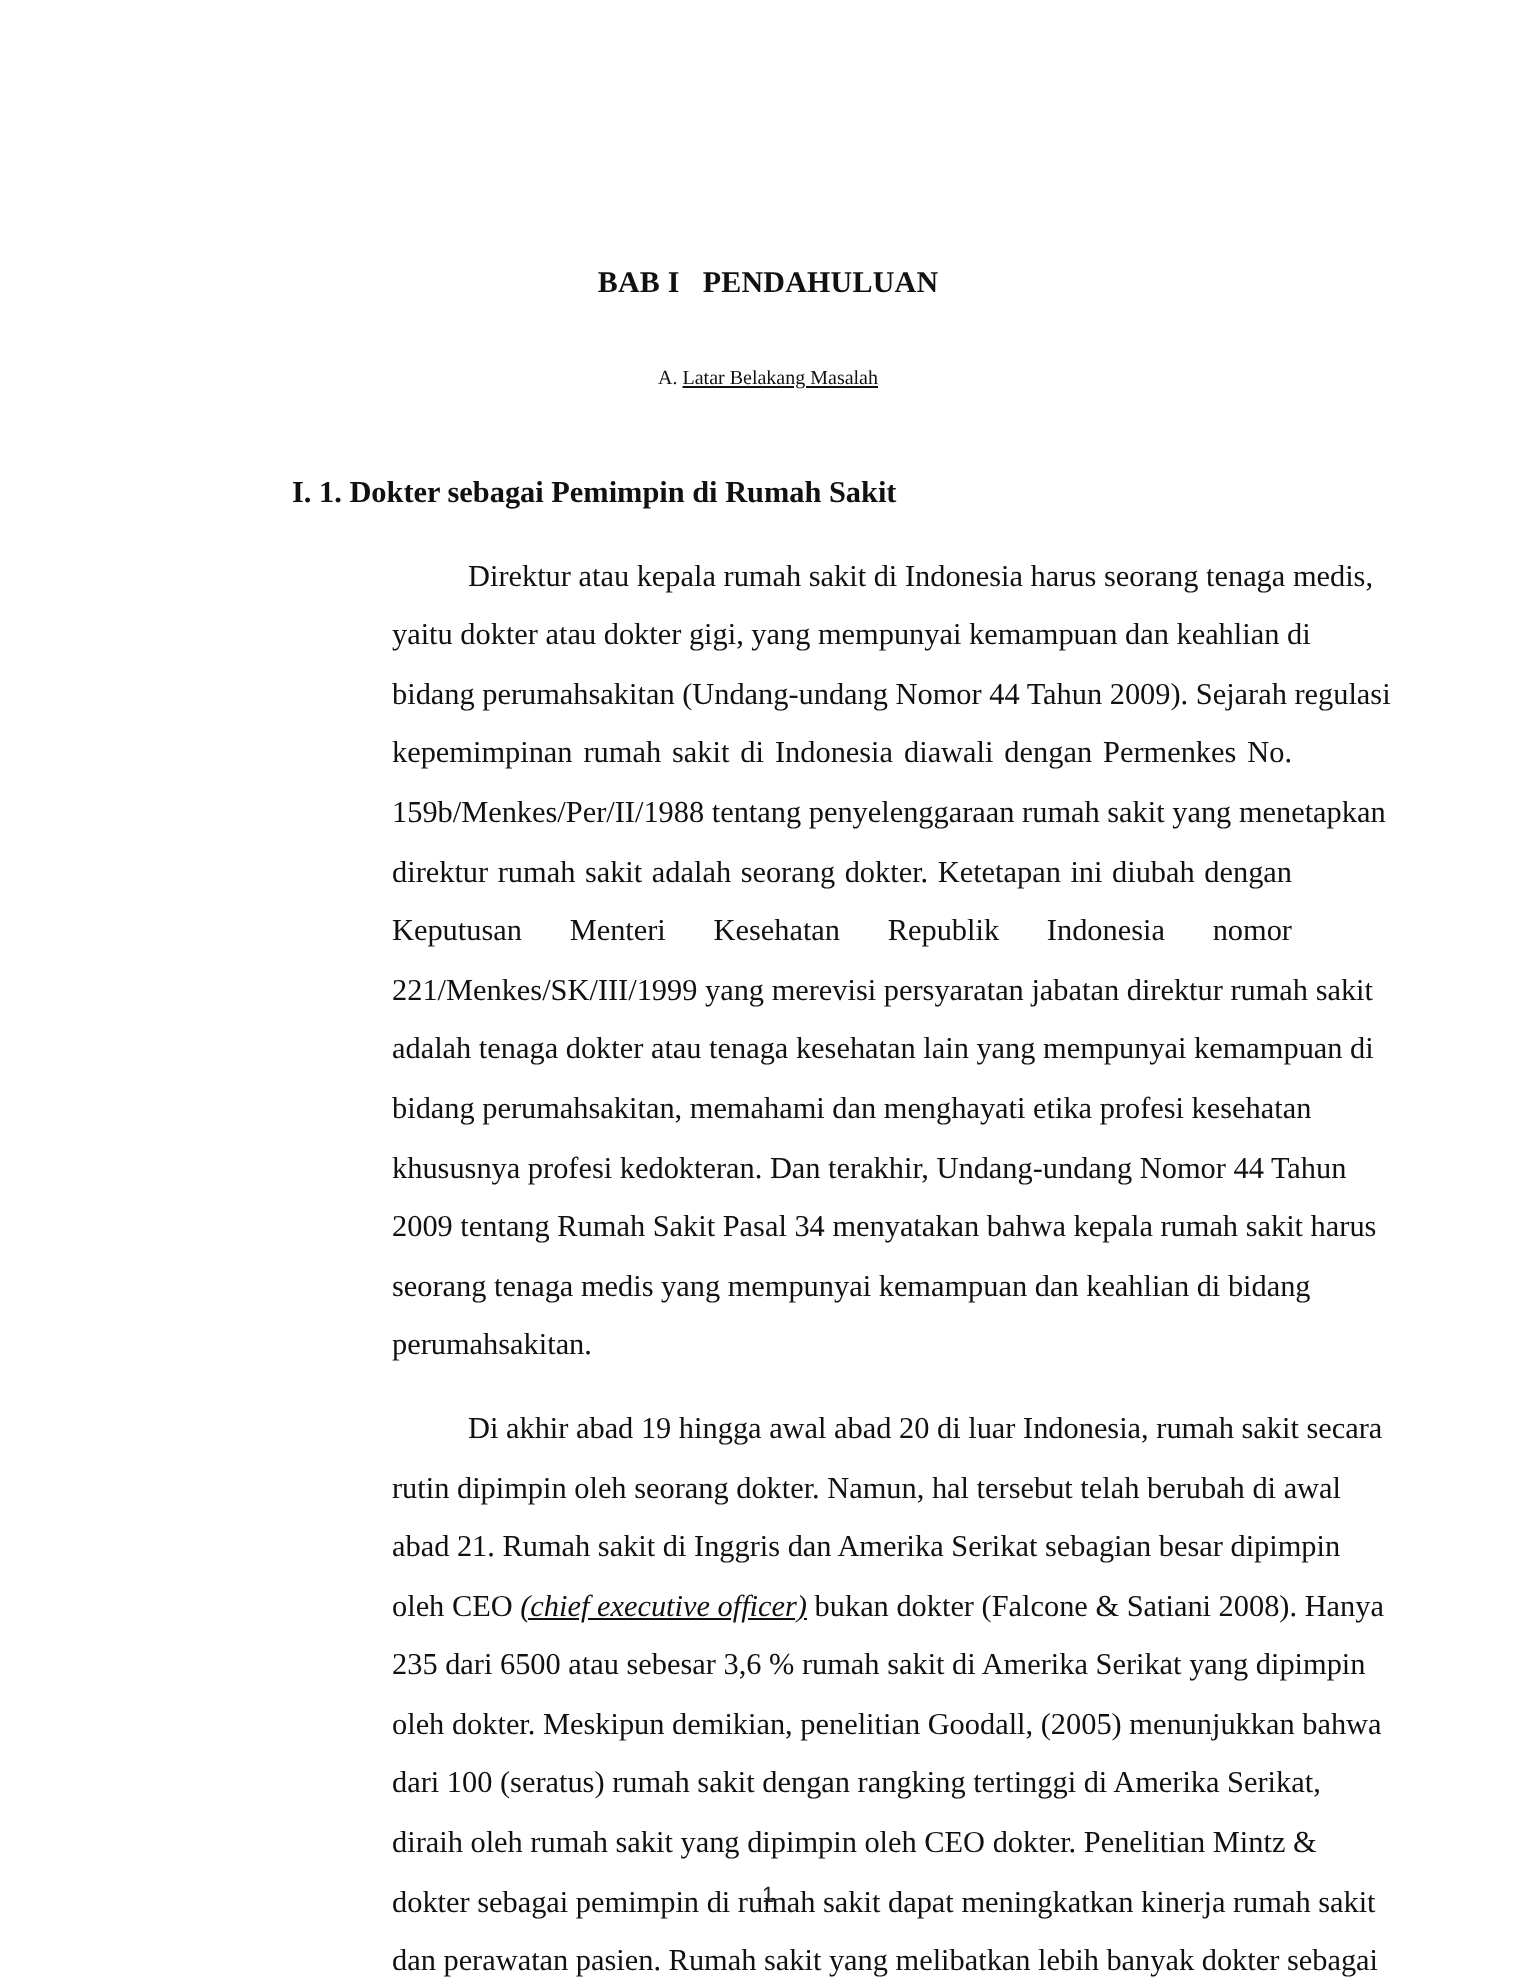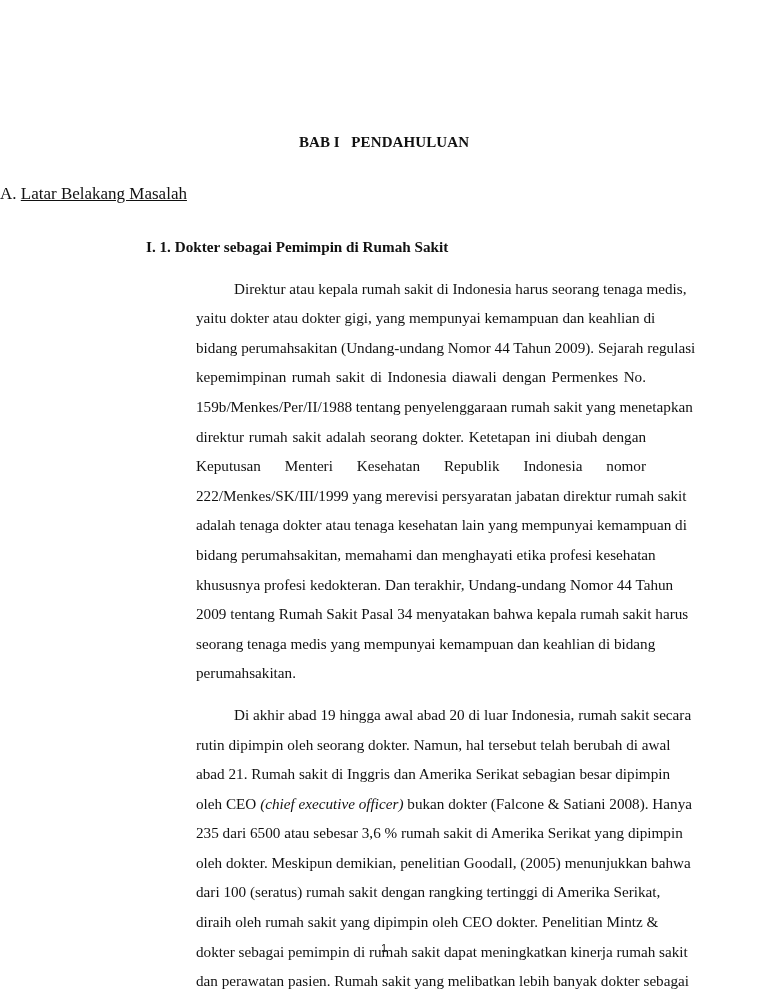--- a/index.html
+++ b/index.html
@@ -29,22 +29,22 @@
       text-align: center;
       font-weight: bold;
       font-size: 15px;
       letter-spacing: 0.1px;
       white-space: pre;
     }
     .section-title {
       position: absolute;
       top: 183px;
       left: 0; width: 768px;
-      text-align: left;
-      font-size: 17px;
+      text-align: center;
+      font-size: 10px;
     }
     .section-title .u { text-decoration: underline; }
     .body-text {
       position: absolute;
       left: 146px;
       top: 231px;
       width: 512px;
       font-size: 15.2px;
       line-height: 29.6px;
     }
@@ -68,21 +68,21 @@
     .line.last { text-align-last: left; }
     .page-number {
       position: absolute;
       top: 941px;
       left: 0; width: 768px;
       text-align: center;
       font-family: "Liberation Sans", "DejaVu Sans", sans-serif;
       font-size: 11px;
       color: #222;
     }
-    em { font-style: italic; }
+    em { font-style: italic; text-decoration: underline; }
   </style>
 </head>
 <body>
 
 <div class="page">
 
   <div class="chapter-title">BAB I   PENDAHULUAN</div>
 
   <div class="section-title">
     <span>A. </span><span class="u">Latar Belakang Masalah</span>
@@ -92,21 +92,21 @@
     <div class="subheading">I. 1. Dokter sebagai Pemimpin di Rumah Sakit</div>
 
     <div class="para">
       <span class="line first">Direktur atau kepala rumah sakit di Indonesia harus seorang tenaga medis,</span>
       <span class="line">yaitu dokter atau dokter gigi, yang mempunyai kemampuan dan keahlian di</span>
       <span class="line">bidang perumahsakitan (Undang-undang Nomor 44 Tahun 2009). Sejarah regulasi</span>
       <span class="line">kepemimpinan rumah sakit di Indonesia diawali dengan Permenkes No.</span>
       <span class="line">159b/Menkes/Per/II/1988 tentang penyelenggaraan rumah sakit yang menetapkan</span>
       <span class="line">direktur rumah sakit adalah seorang dokter. Ketetapan ini diubah dengan</span>
       <span class="line">Keputusan Menteri Kesehatan Republik Indonesia nomor</span>
-      <span class="line">222/Menkes/SK/III/1999 yang merevisi persyaratan jabatan direktur rumah sakit</span>
+      <span class="line">221/Menkes/SK/III/1999 yang merevisi persyaratan jabatan direktur rumah sakit</span>
       <span class="line">adalah tenaga dokter atau tenaga kesehatan lain yang mempunyai kemampuan di</span>
       <span class="line">bidang perumahsakitan, memahami dan menghayati etika profesi kesehatan</span>
       <span class="line">khususnya profesi kedokteran. Dan terakhir, Undang-undang Nomor 44 Tahun</span>
       <span class="line">2009 tentang Rumah Sakit Pasal 34 menyatakan bahwa kepala rumah sakit harus</span>
       <span class="line">seorang tenaga medis yang mempunyai kemampuan dan keahlian di bidang</span>
       <span class="line last">perumahsakitan.</span>
     </div>
 
     <div class="para">
       <span class="line first">Di akhir abad 19 hingga awal abad 20 di luar Indonesia, rumah sakit secara</span>

